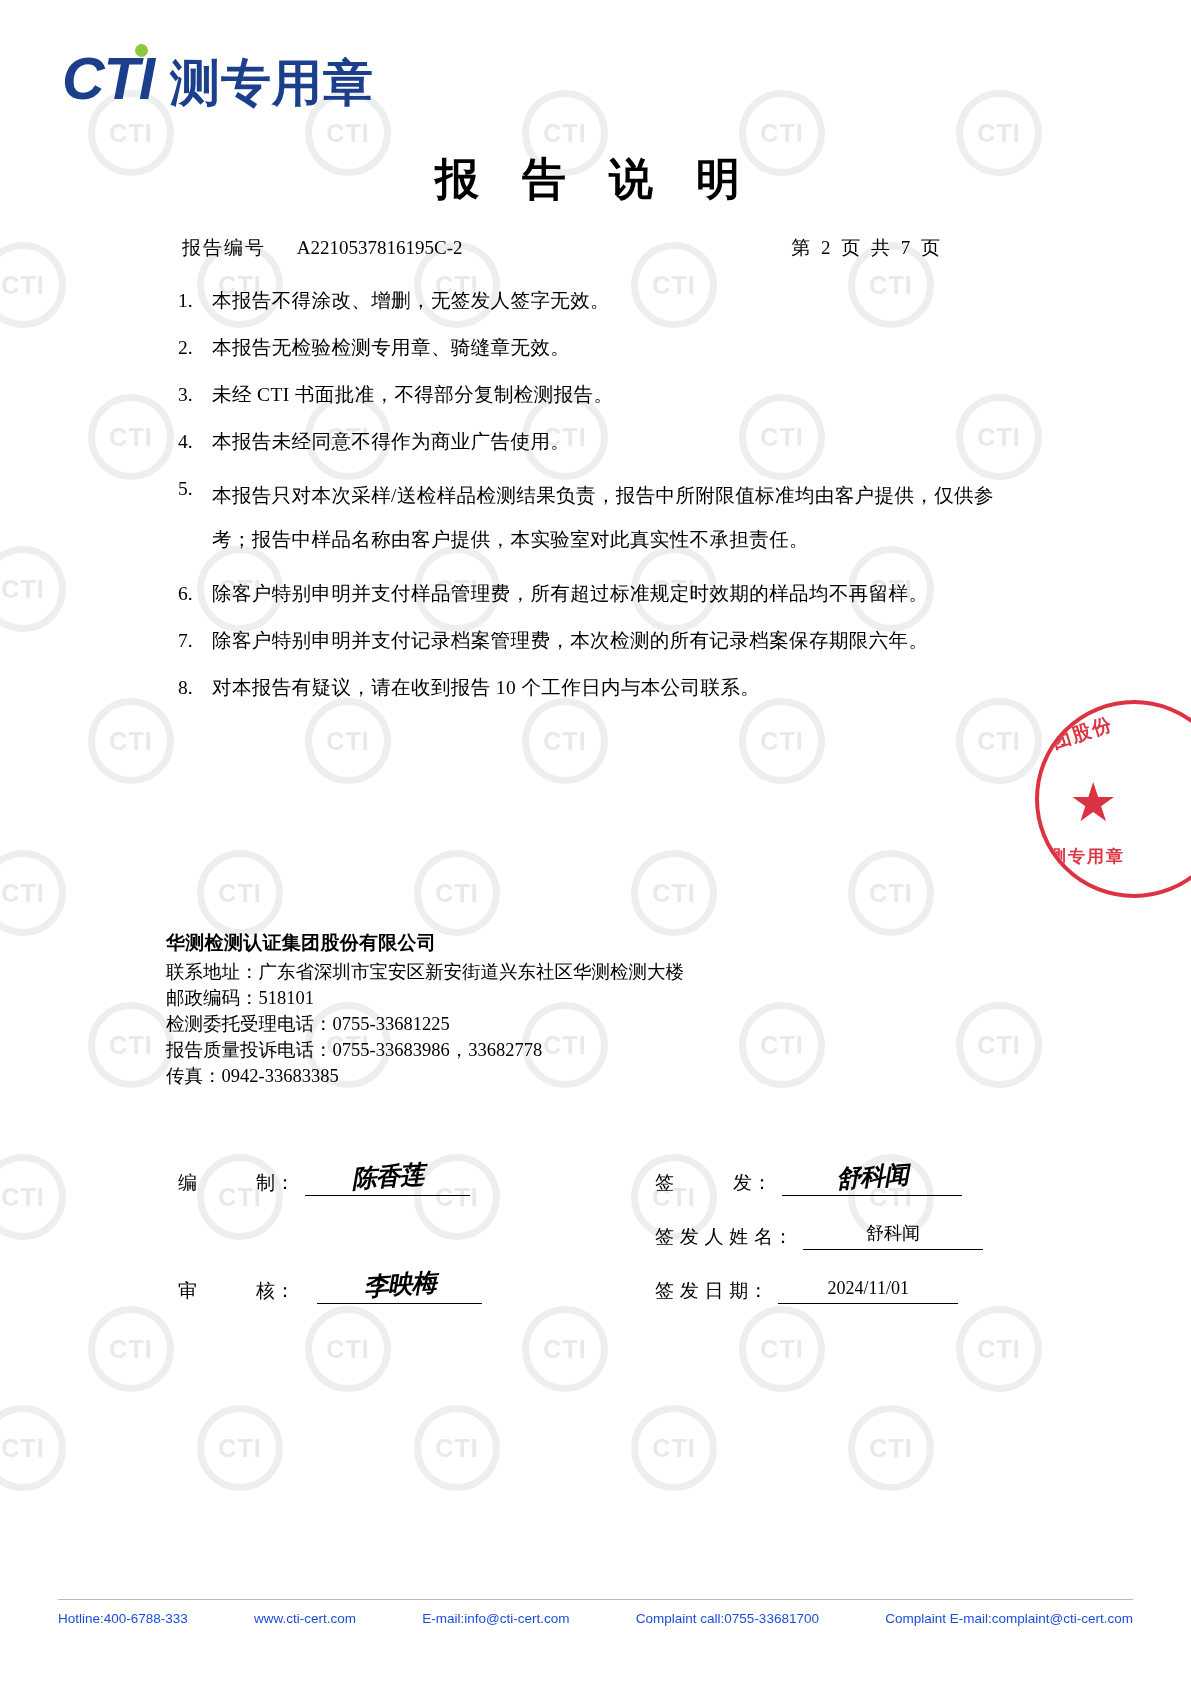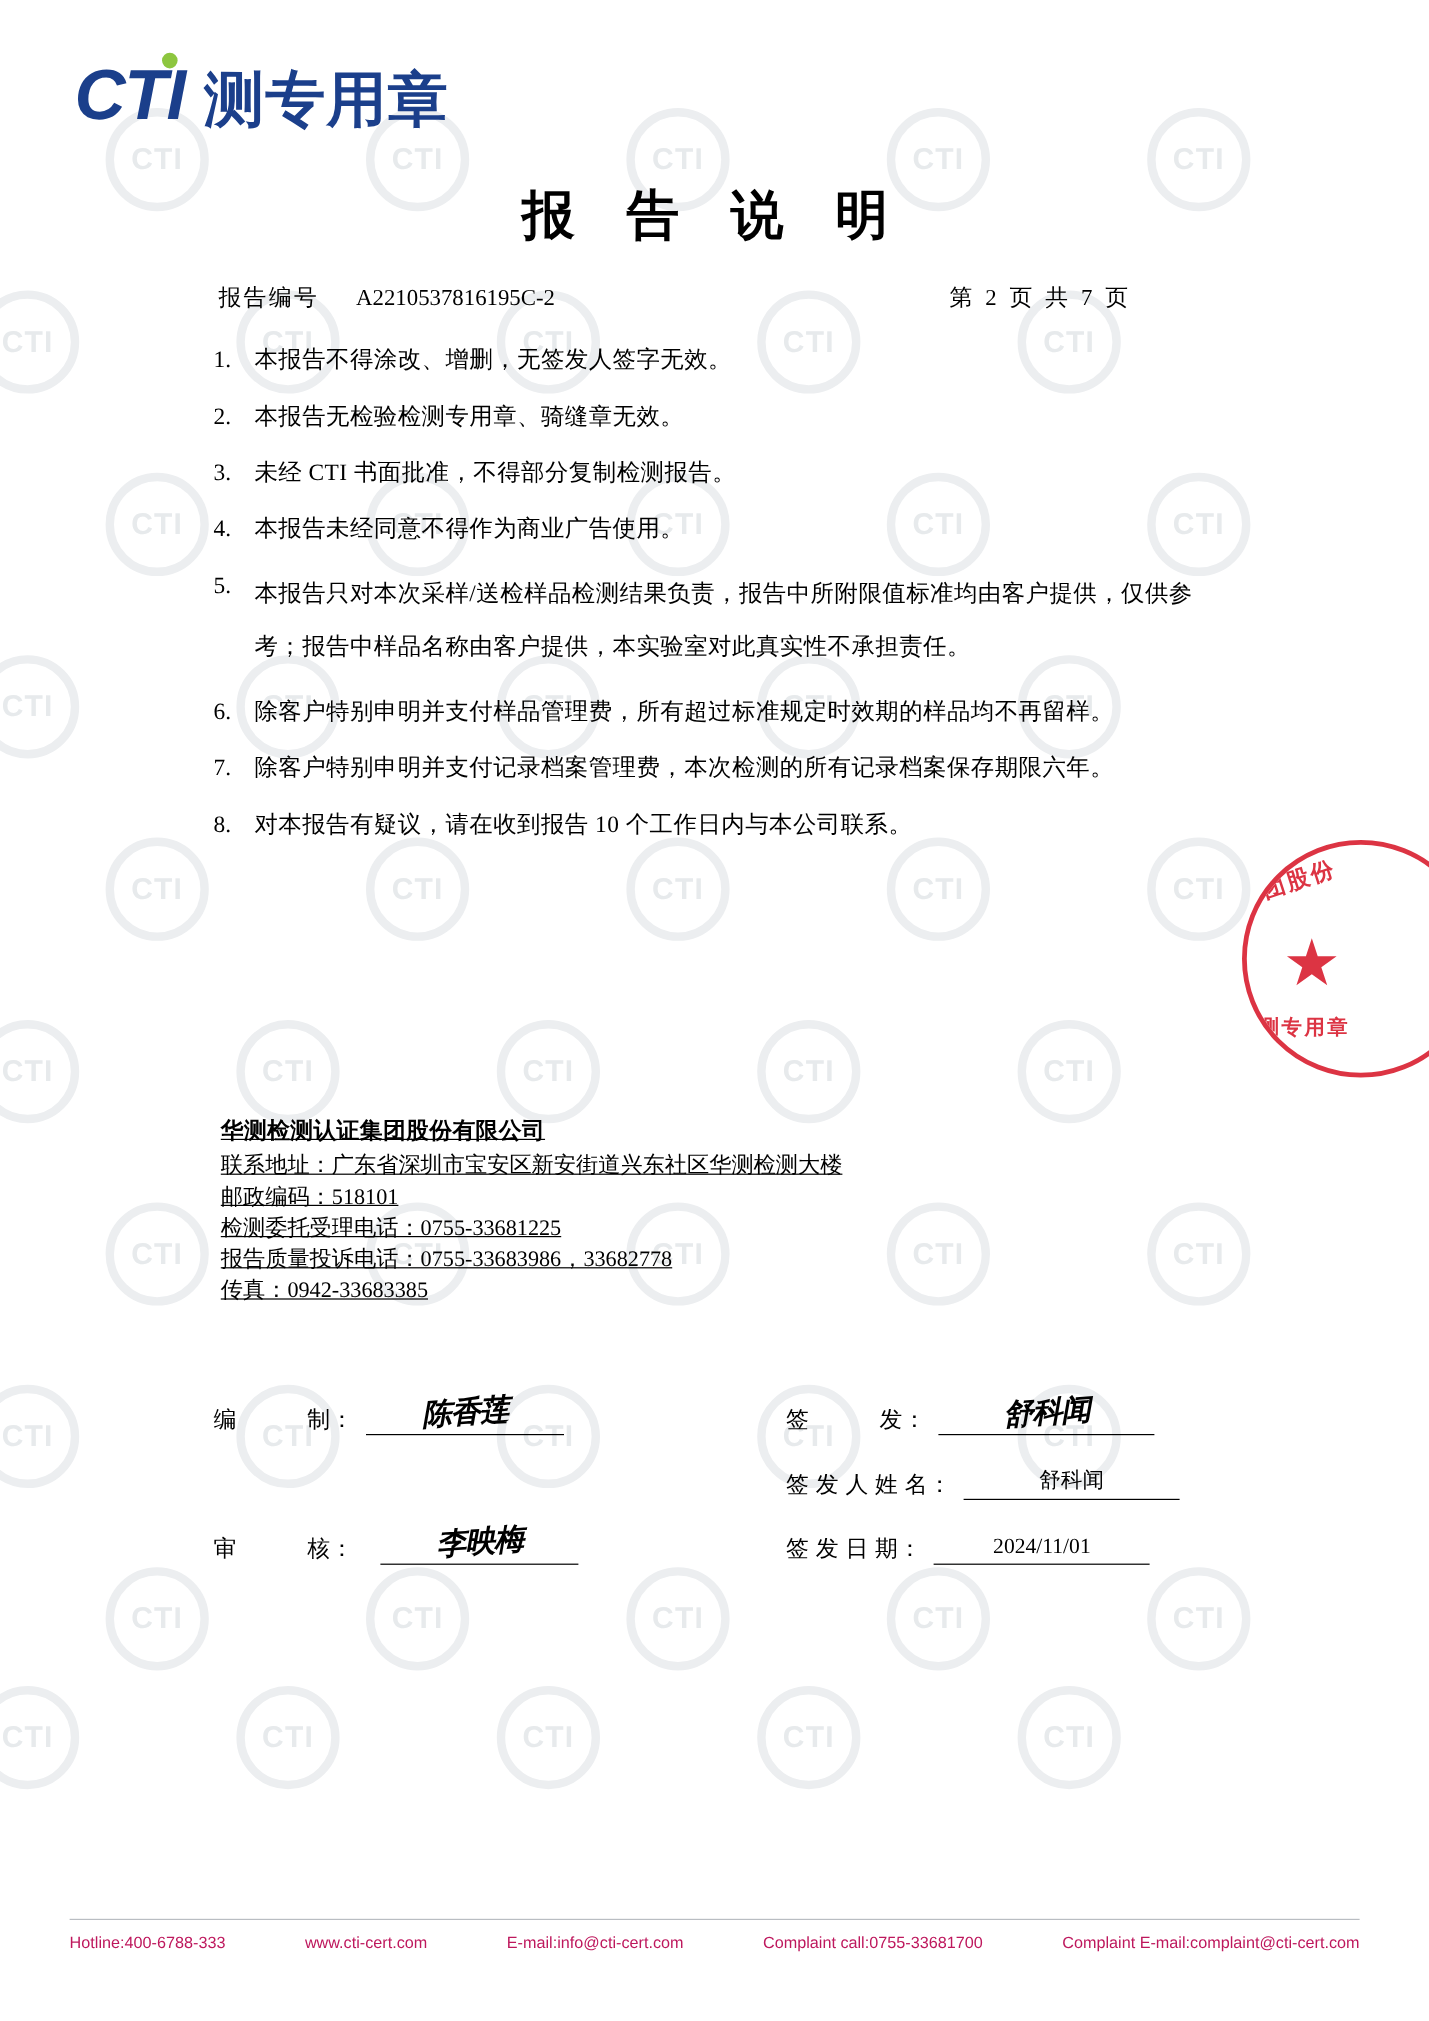--- a/index.html
+++ b/index.html
@@ -140,26 +140,25 @@
   }
   .clause .txt {
     flex: 1;
     letter-spacing: 0.4px;
   }
   .clause.tall .txt { line-height: 44px; }
 
   
   .company {
     position: absolute;
-    left: 184px;
+    left: 166px;
     top: 930px;
     z-index: 3;
     font-size: 18.5px;
     line-height: 26px;
-    text-decoration: underline;
   }
   .company .cname {
     font-weight: bold;
     font-size: 19px;
     margin-bottom: 3px;
     letter-spacing: 0.3px;
   }
 
   
   .sig-area {
@@ -255,21 +254,21 @@
     position: absolute;
     left: 58px;
     bottom: 58px;
     width: 1075px;
     border-top: 1px solid #b9bdc2;
     padding-top: 11px;
     display: flex;
     justify-content: space-between;
     font-family: "Liberation Sans", sans-serif;
     font-size: 13.5px;
-    color: #be185d;
+    color: #1d4ed8;
     z-index: 3;
   }
   .footer span { white-space: nowrap; }
 </style>
 </head>
 <body>
 
 <div class="watermarks" id="wm-layer">
     <div class="wm" style="left: 88px; top: 90px;">CTI</div>
     <div class="wm" style="left: 305px; top: 90px;">CTI</div>

